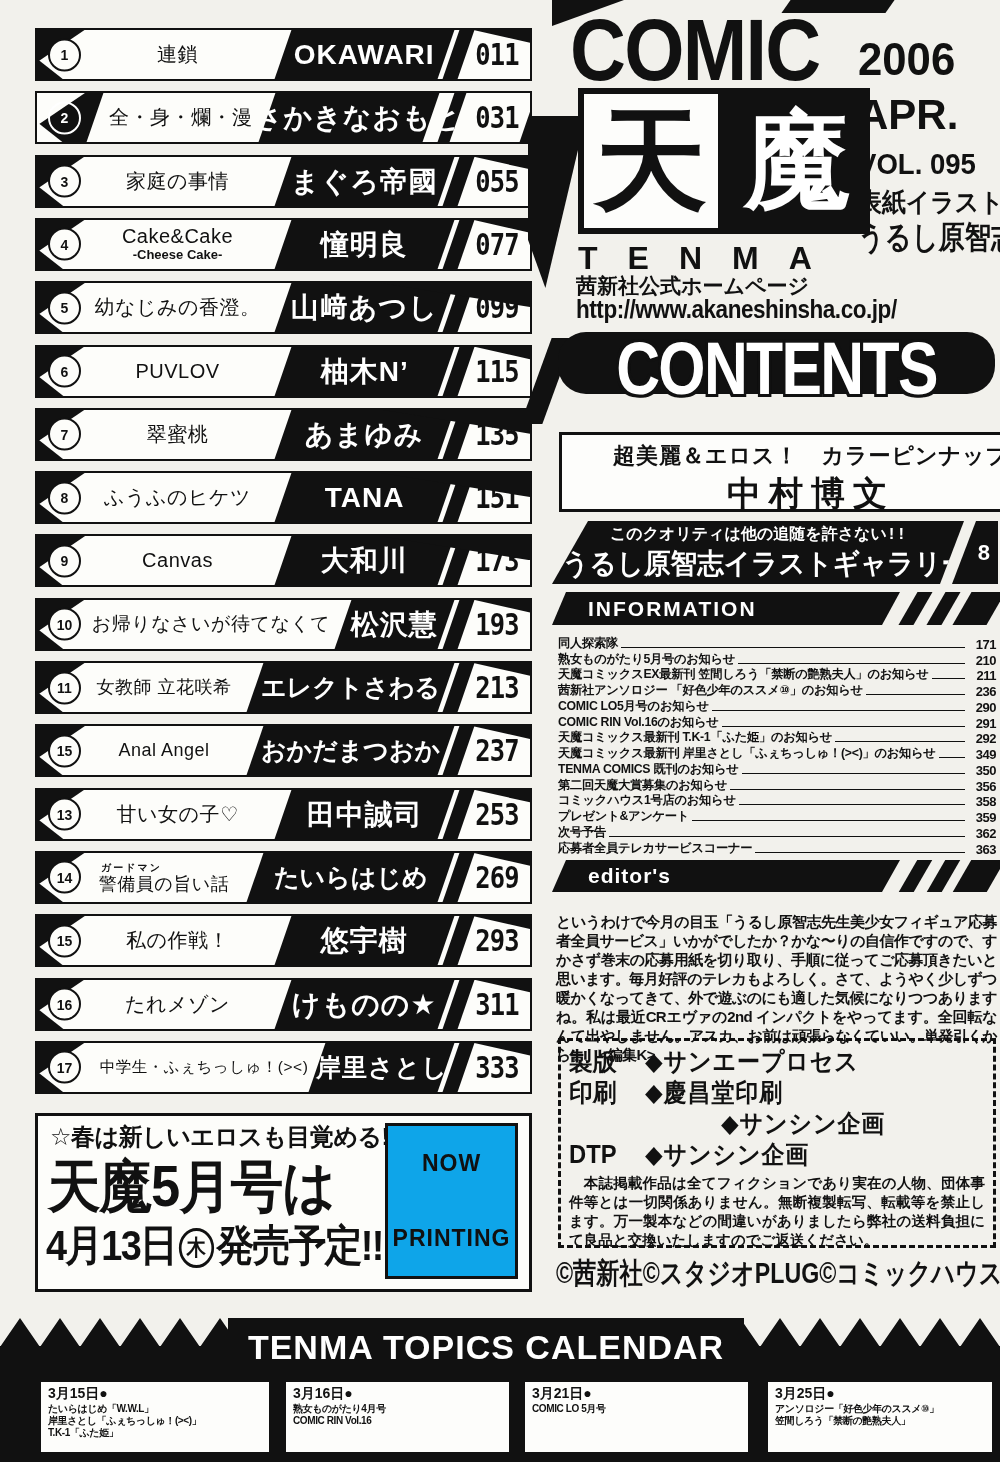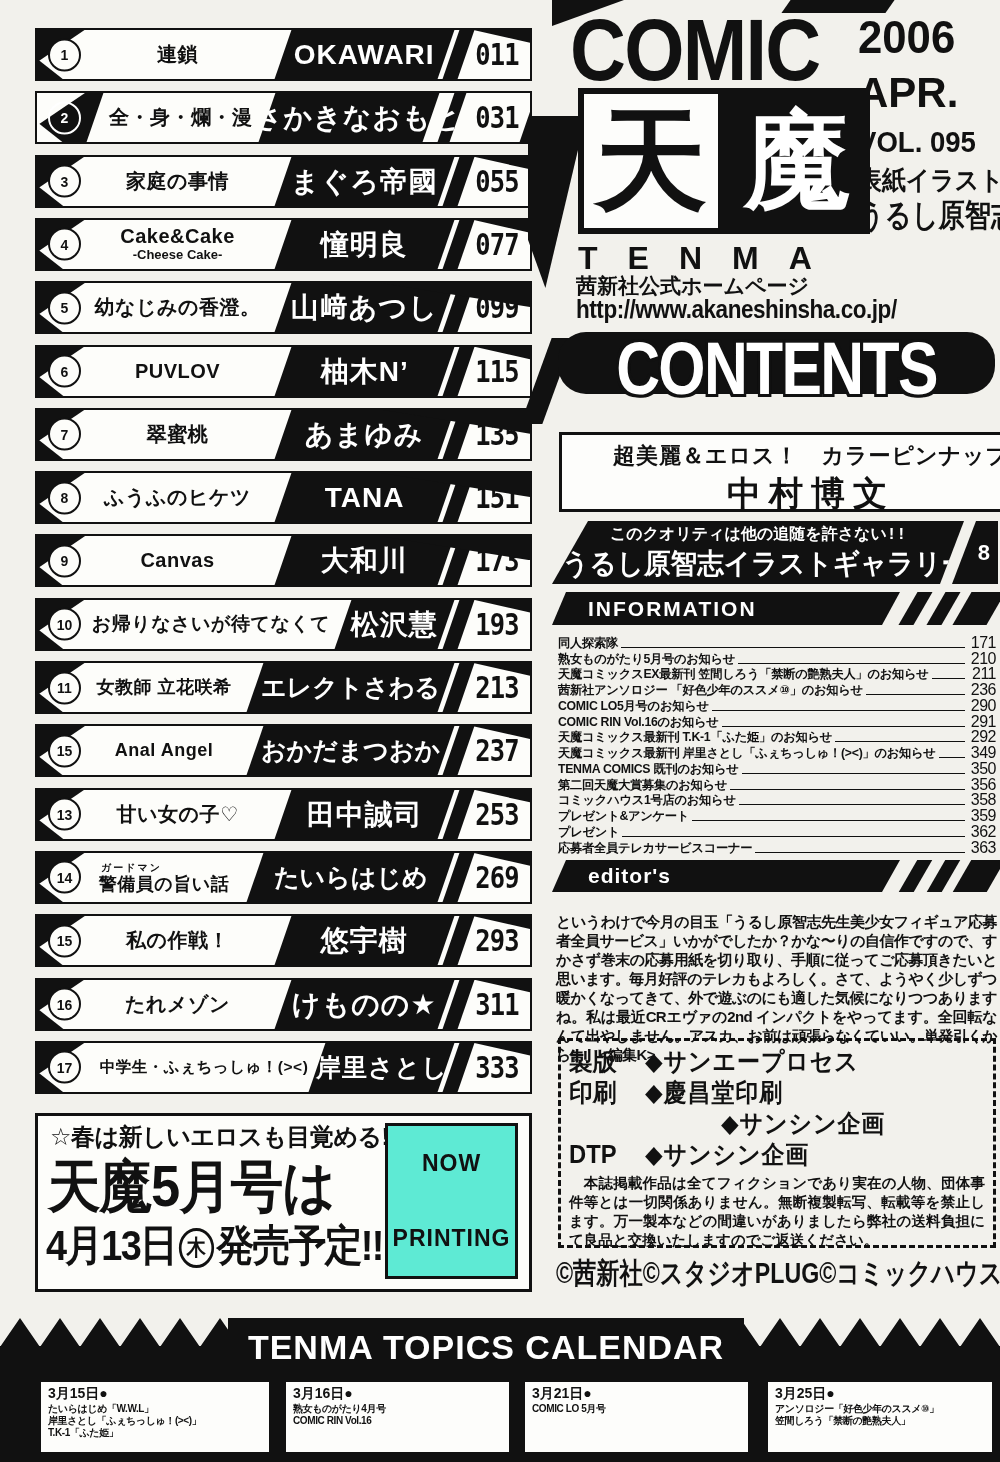--- a/index.html
+++ b/index.html
@@ -15,21 +15,21 @@
                clip-path:polygon(0 0,100% 100%,0 100%);}
   .toc-row .tr{position:absolute;right:-1px;top:-1px;width:62px;height:14px;background:#111;
                clip-path:polygon(0 0,100% 0,100% 100%);z-index:4;}
   .num-circle{position:absolute;left:11px;top:50%;transform:translateY(-50%);width:29px;height:29px;
               border:2.5px solid #111;border-radius:50%;background:#fdfdfa;color:#111;
               display:flex;align-items:center;justify-content:center;
               font-size:14px;font-weight:800;z-index:3;}
   .title-wrap{position:absolute;left:48px;top:0;bottom:0;width:185px;display:flex;
               flex-direction:column;align-items:center;justify-content:center;z-index:2;}
   .row-ruby{font-size:10px;font-weight:700;letter-spacing:2px;align-self:flex-start;margin-left:16px;}
-  .row-title{font-size:20px;font-weight:700;letter-spacing:.5px;white-space:nowrap;line-height:1.05;}
+  .row-title{font-size:20px;font-weight:400;letter-spacing:.5px;white-space:nowrap;line-height:1.05;}
   .row-subtitle{font-size:13px;font-weight:700;white-space:nowrap;}
   .author-block{position:absolute;left:246px;right:84px;top:-1px;bottom:-1px;background:#111;
                 transform:skewX(-19deg);display:flex;align-items:center;justify-content:center;z-index:2;}
   .author-text{transform:skewX(19deg);color:#fff;font-size:28px;font-weight:900;
                letter-spacing:1px;white-space:nowrap;}
   .mid-slash{position:absolute;right:64px;width:15px;top:-1px;bottom:-1px;background:#111;
              transform:skewX(-19deg);z-index:2;}
   .page-plate{display:none;position:absolute;right:2px;width:70px;top:-1px;bottom:-1px;background:#fdfdfa;
               transform:skewX(-19deg);z-index:2;}
   .page-num{position:absolute;right:2px;width:62px;top:0;bottom:0;display:flex;align-items:center;
@@ -64,26 +64,26 @@
   .next-catch{position:absolute;left:12px;top:5px;font-size:24px;font-weight:800;letter-spacing:-.5px;white-space:nowrap;}
   .next-title{position:absolute;left:10px;top:33px;font-size:57px;font-weight:900;
               transform:scaleX(.92);transform-origin:left;white-space:nowrap;letter-spacing:-1px;}
   .next-date{position:absolute;left:8px;top:101px;font-size:43px;font-weight:900;
              transform:scaleX(.88);transform-origin:left;white-space:nowrap;letter-spacing:-2px;}
   .day-circle{display:inline-flex;width:34px;height:34px;border:3px solid #111;border-radius:50%;
               align-items:center;justify-content:center;font-size:22px;font-weight:900;
               vertical-align:5px;margin:0 3px;letter-spacing:0;}
   .now-box{position:absolute;right:11px;top:7px;width:133px;height:156px;border:3px solid #111;
            box-sizing:border-box;display:flex;flex-direction:column;justify-content:space-between;
-           padding:24px 2px;text-align:center;font-size:23px;font-weight:800;letter-spacing:1px;background:#5eead4;}
+           padding:24px 2px;text-align:center;font-size:23px;font-weight:800;letter-spacing:1px;background:#0ea5e9;}
   
   .deco{background:#111;}
   .comic-word{position:absolute;left:570px;top:6px;font-size:88px;font-weight:900;line-height:1;
               transform:scaleX(.88);transform-origin:left;letter-spacing:-2px;white-space:nowrap;}
-  .mast-stack{position:absolute;left:858px;top:14px;width:140px;line-height:1;}
+  .mast-stack{position:absolute;left:858px;top:36px;width:140px;line-height:1;}
   .ms-year{font-size:46px;font-weight:700;transform:scaleX(.95);transform-origin:left;white-space:nowrap;}
   .ms-month{font-size:42px;font-weight:700;margin-top:12px;white-space:nowrap;}
   .ms-vol{font-size:29px;font-weight:700;margin-top:14px;transform:scaleX(.95);transform-origin:left;white-space:nowrap;}
   .ms-coverlbl{font-size:26px;font-weight:900;margin-top:10px;transform:scaleX(.92);transform-origin:left;white-space:nowrap;}
   .ms-artist{font-size:32px;font-weight:900;margin-top:6px;transform:scaleX(.82);transform-origin:left;white-space:nowrap;}
   .kanji-box{position:absolute;top:88px;width:146px;height:146px;box-sizing:border-box;
              display:flex;align-items:center;justify-content:center;}
   .kanji-left{left:578px;background:#fdfdfb;border:6px solid #111;font-size:112px;font-weight:900;}
   .kanji-right{left:724px;background:#111;color:#fff;font-size:106px;font-weight:900;}
   .tenma-roman{position:absolute;left:578px;top:240px;font-size:32px;font-weight:900;
@@ -116,21 +116,21 @@
   .sec-band{position:absolute;left:552px;width:348px;height:33px;background:#111;color:#fff;
             clip-path:polygon(14px 0,100% 0,calc(100% - 18px) 100%,0 100%);
             display:flex;align-items:center;}
   .sec-band span{margin-left:36px;font-size:21px;font-weight:900;letter-spacing:2px;white-space:nowrap;}
   .band-stripe{position:absolute;width:15px;background:#111;transform:skewX(-30deg);}
   .band-stripe.w{width:34px;}
   .info-list{position:absolute;left:558px;top:636px;width:438px;}
   .info-item{display:flex;align-items:flex-end;height:15.75px;}
   .info-label{font-size:12.3px;font-weight:700;white-space:nowrap;letter-spacing:-.3px;}
   .info-leader{flex:1;border-bottom:1.8px solid #111;margin:0 3px 4px 3px;min-width:8px;}
-  .info-page{font-size:16px;font-weight:400;width:28px;text-align:right;letter-spacing:-.5px;}
+  .info-page{font-size:13px;font-weight:700;width:28px;text-align:right;letter-spacing:-.5px;}
   .editors-body{position:absolute;left:556px;top:897px;width:441px;font-size:15px;font-weight:700;
                 line-height:1.27;text-align:justify;letter-spacing:-.6px;}
   
   .credits-box{position:absolute;left:558px;top:1038px;width:438px;height:210px;border:3px dashed #111;
                box-sizing:border-box;padding:5px 8px;background:transparent;}
   .credit-row{display:flex;align-items:center;height:31px;}
   .credit-role{width:76px;font-size:25px;font-weight:900;transform:scaleX(.95);transform-origin:left;white-space:nowrap;}
   .credit-name{font-size:25px;font-weight:900;letter-spacing:1px;transform:scaleX(.92);
                transform-origin:left;white-space:nowrap;}
   .credit-row:nth-child(3) .credit-name{margin-left:76px;}
@@ -558,21 +558,21 @@
       <span class="info-label">コミックハウス1号店のお知らせ</span>
       <span class="info-leader"></span>
       <span class="info-page">358</span>
     </div>
       <div class="info-item">
       <span class="info-label">プレゼント&amp;アンケート</span>
       <span class="info-leader"></span>
       <span class="info-page">359</span>
     </div>
       <div class="info-item">
-      <span class="info-label">プレゼント</span>
+      <span class="info-label">次号予告</span>
       <span class="info-leader"></span>
       <span class="info-page">362</span>
     </div>
       <div class="info-item">
       <span class="info-label">応募者全員テレカサービスコーナー</span>
       <span class="info-leader"></span>
       <span class="info-page">363</span>
     </div>
     </section>
 

